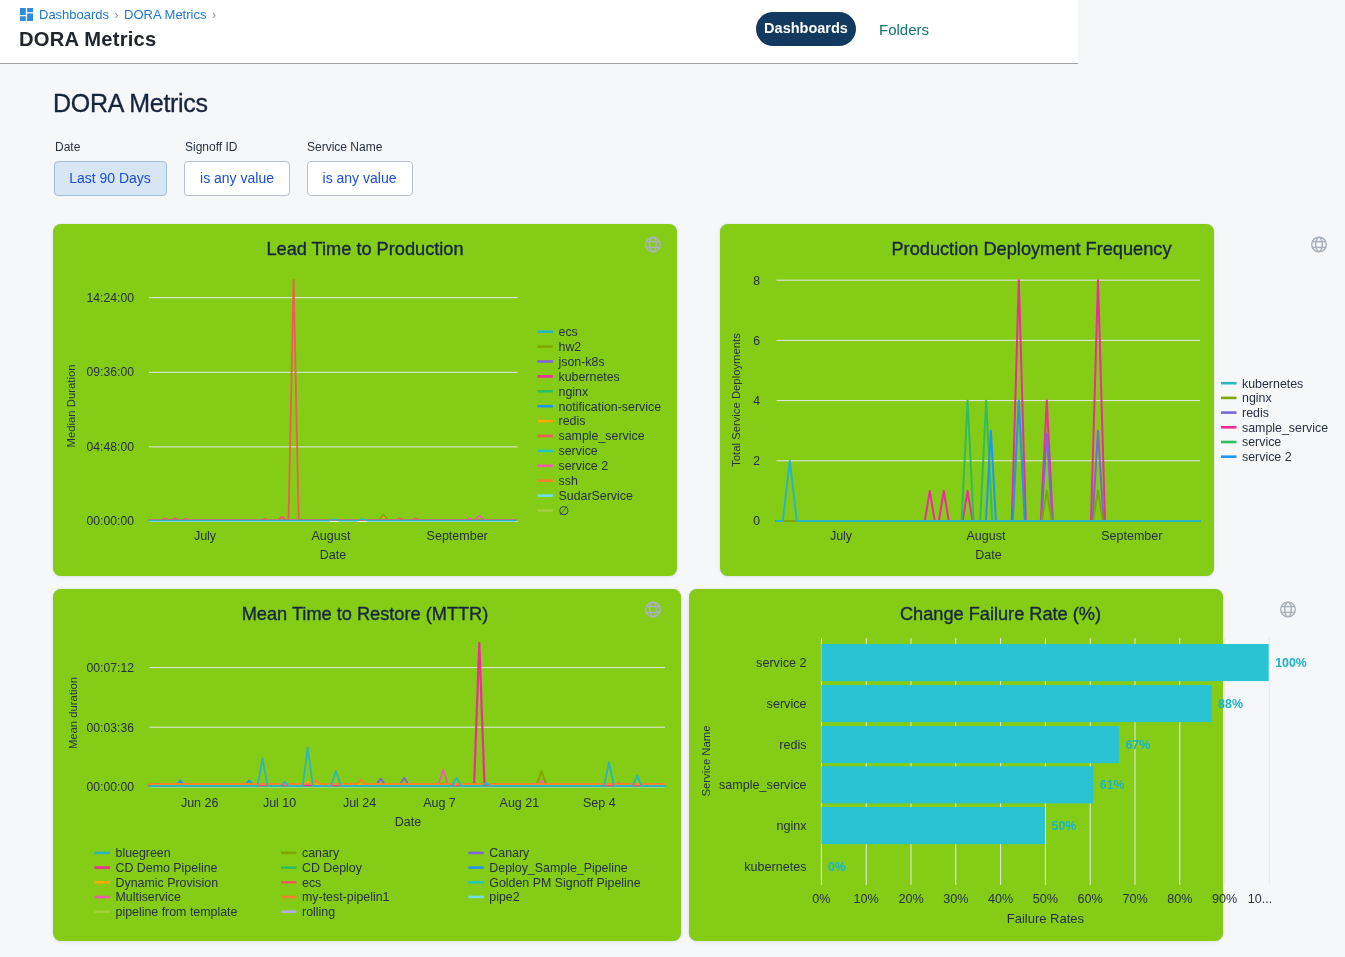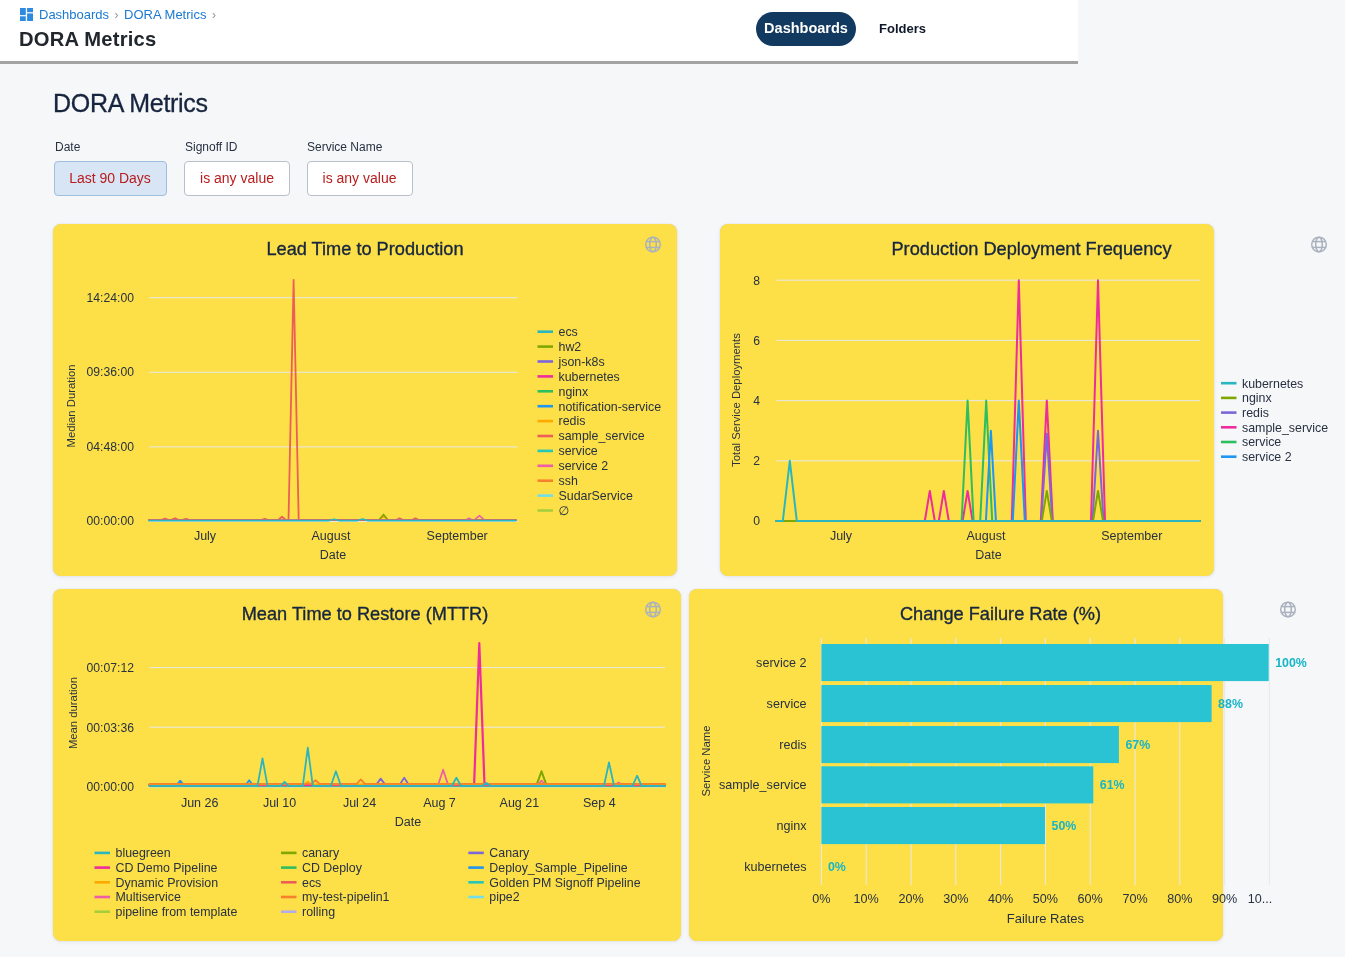--- a/index.html
+++ b/index.html
@@ -1,27 +1,27 @@
 <!DOCTYPE html>
 <html><head>
 <meta charset="utf-8">
 <title>DORA Metrics</title>
 <style>
 * { margin:0; padding:0; box-sizing:border-box; }
 html,body { width:1345px; height:957px; background:#f6f7f9; font-family:"Liberation Sans", sans-serif; overflow:hidden; }
-#header { position:absolute; left:0; top:0; width:1078px; height:64px; background:#fff; border-bottom:3px solid #a3a3a3; }
+#header { position:absolute; left:0; top:0; width:1078px; height:64px; background:#fff; border-bottom:1px solid #a3a3a3; }
 .crumb { position:absolute; left:39px; top:7px; font-size:13px; color:#1b79d2; }
 .crumb .sep { color:#8f959e; padding:0 5.5px; font-size:12px; }
 .htitle { position:absolute; left:19px; top:28px; font-size:20.2px; font-weight:bold; color:#22272e; letter-spacing:0.2px; }
 .pill { position:absolute; left:756px; top:12px; width:100px; height:33.5px; background:#12395f; border-radius:17px; color:#fff; font-size:14.5px; font-weight:bold; text-align:center; line-height:33.5px; }
-.folders { position:absolute; left:879px; top:21px; font-size:13px; color:#0f172a;font-weight:bold; }
+.folders { position:absolute; left:879px; top:21px; font-size:15px; color:#0f766e; }
 h1.page { position:absolute; left:53px; top:89px; font-size:25px; font-weight:400; color:#16243e; letter-spacing:-0.3px; -webkit-text-stroke:0.3px #16243e; }
 .flabel { position:absolute; font-size:12px; color:#273142; }
-.fbtn { position:absolute; top:161px; height:35px; border-radius:4px; font-size:14px; color:#b91c1c; text-align:center; line-height:33px; }
-.card { position:absolute; background:#fde047; border-radius:8px; box-shadow:0 0 1px rgba(20,30,50,.18), 0 1px 4px rgba(20,30,50,.08); }
+.fbtn { position:absolute; top:161px; height:35px; border-radius:4px; font-size:14px; color:#1d4ed8; text-align:center; line-height:33px; }
+.card { position:absolute; background:#84cc16; border-radius:8px; box-shadow:0 0 1px rgba(20,30,50,.18), 0 1px 4px rgba(20,30,50,.08); }
 </style>
 </head>
 <body>
 <div id="header">
 <svg style="position:absolute;left:19.5px;top:7.5px" width="13" height="13" viewBox="0 0 13 13">
 <rect x="0" y="0" width="5.8" height="7.1" fill="#2E8BE0"></rect>
 <rect x="0" y="8.3" width="5.8" height="4.7" fill="#2E8BE0"></rect>
 <rect x="7.1" y="0" width="5.9" height="4.2" fill="#2E8BE0"></rect>
 <rect x="7.1" y="5.4" width="5.9" height="7.6" fill="#2E8BE0"></rect>
 </svg>

